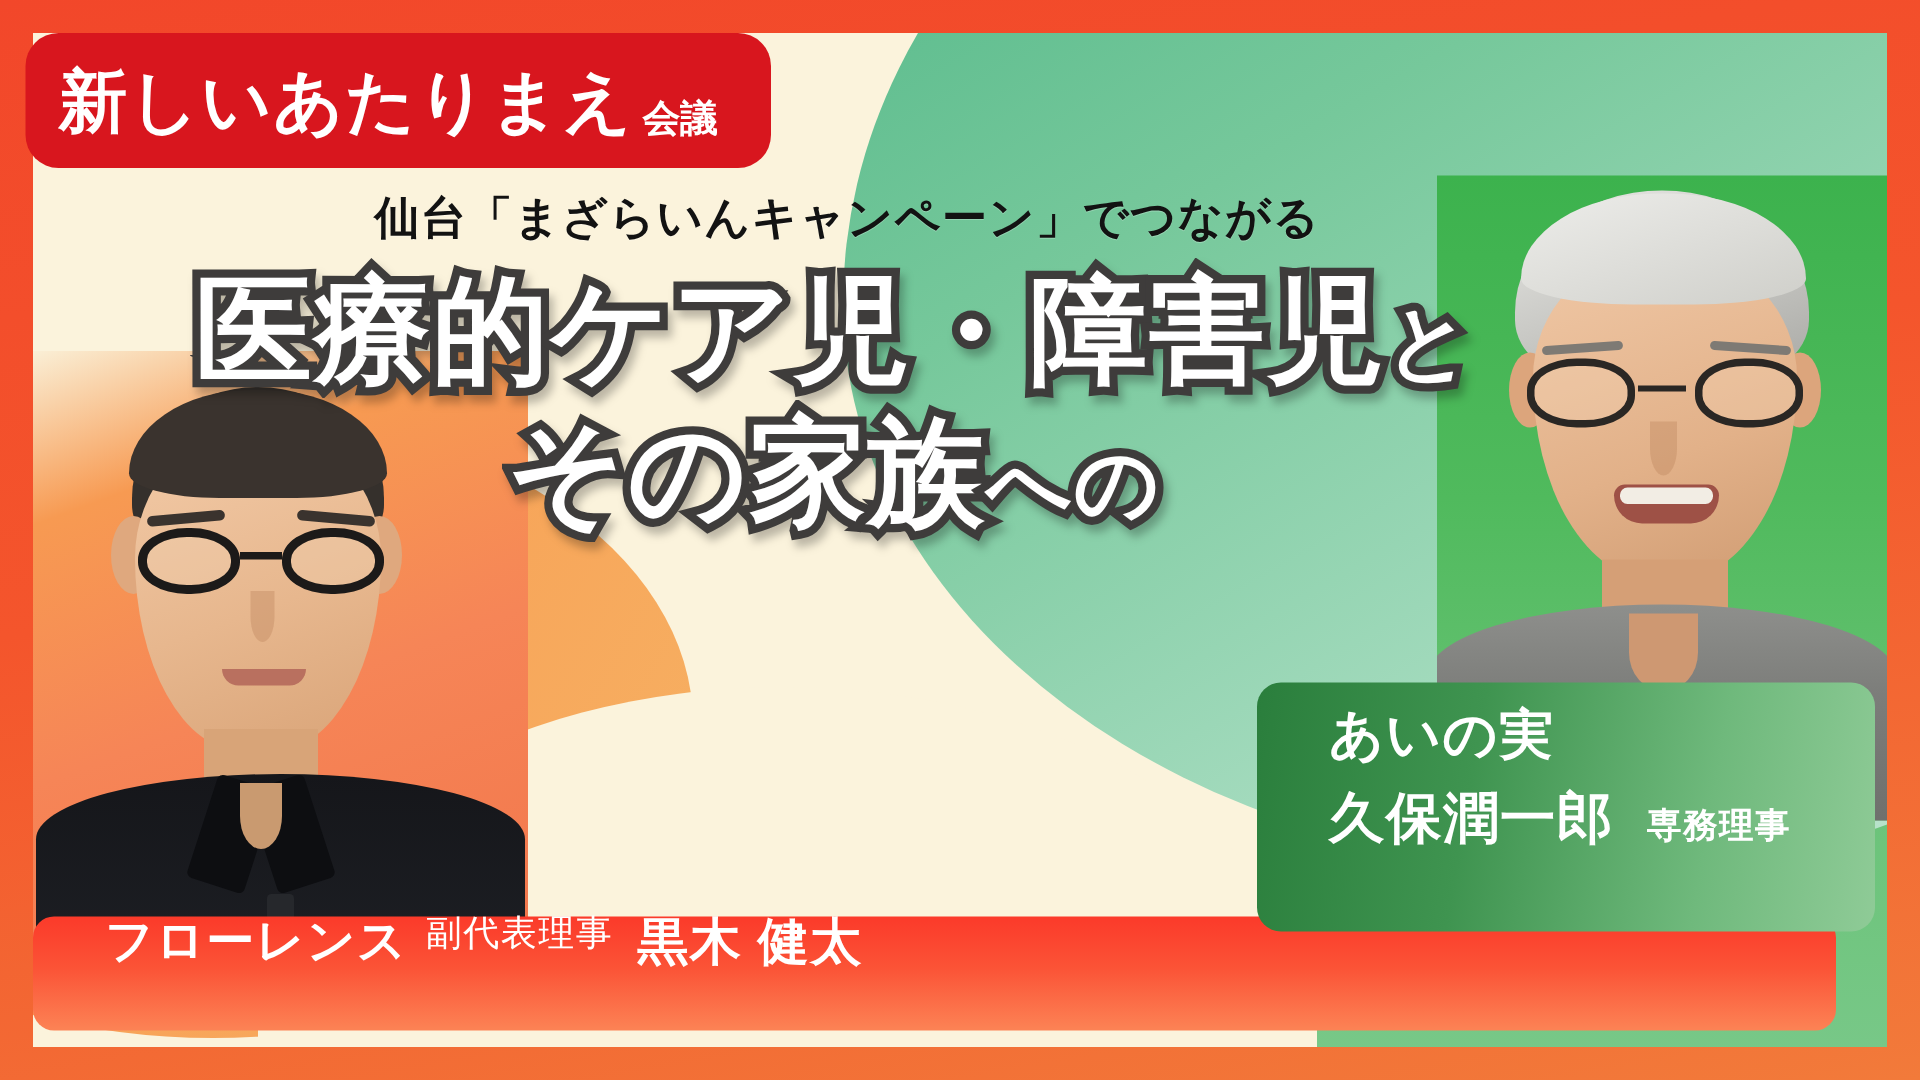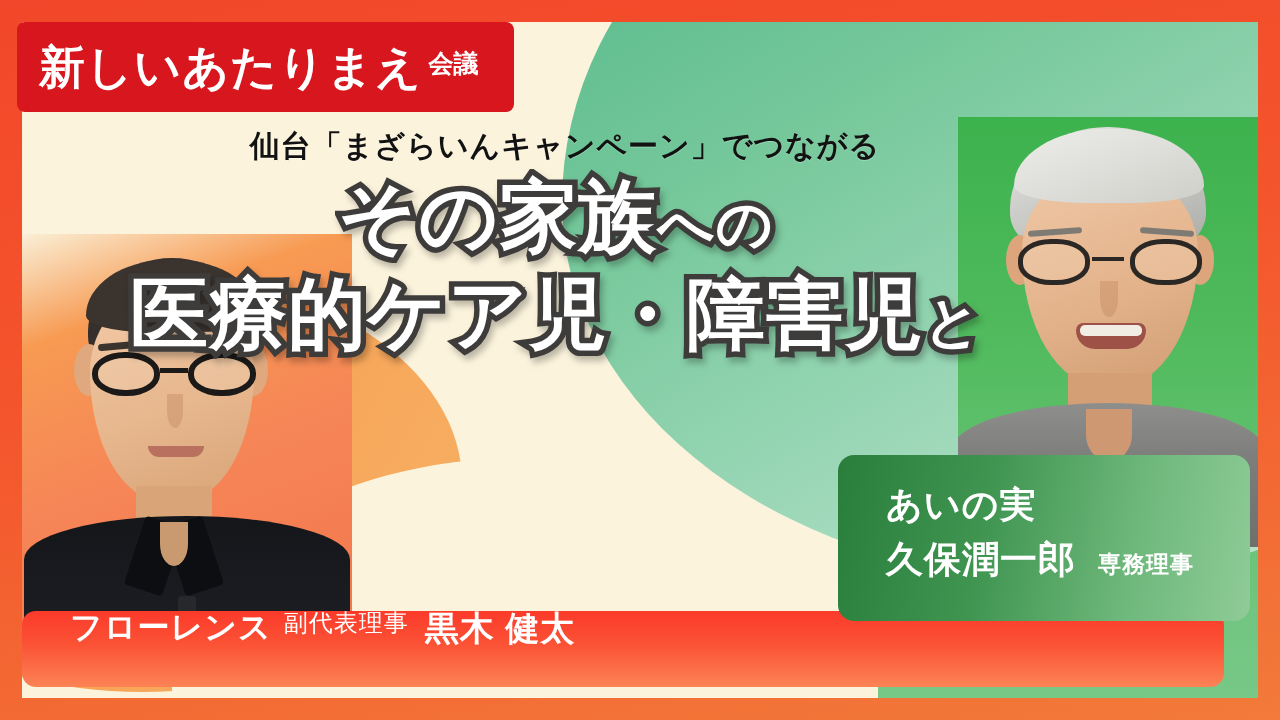--- a/index.html
+++ b/index.html
@@ -191,23 +191,23 @@
   .guest-mic::after {
     content:""; position:absolute; left:5px; bottom:7px;
     width:15px; height:6px; background:#E9E9E9; border-radius:1px;
   }
 
   
   .badge {
     position:absolute; left:17px; top:22px;
     width:497px; height:90px;
     background:#D8161E;
-    border-radius:8px;
+    border-radius:22px;
     display:flex; align-items:center;
-    padding:16px 22px;
+    padding:0 22px;
     z-index:40;
   }
   .badge-main {
     color:#fff; font-weight:900; font-size:46px; letter-spacing:1px;
     line-height:1; white-space:nowrap;
   }
   .badge-sub {
     color:#fff; font-weight:900; font-size:25px; line-height:1;
     margin-left:6px; align-self:flex-end; margin-bottom:20px; white-space:nowrap;
   }
@@ -246,21 +246,21 @@
     padding:13px 0 0 48px;
     z-index:45;
   }
   .guest-label {
     color:transparent; font-weight:900; font-size:25px; line-height:1.05;
     -webkit-text-stroke:2px #FFFFFF;
     letter-spacing:2px;
   }
   .guest-org {
     color:#fff; font-weight:900; font-size:36px; line-height:1.25;
-    margin-top:14px; letter-spacing:1px;
+    margin-top:0; letter-spacing:1px;font-family:Liberation Serif, serif;
   }
   .guest-name-row { display:flex; align-items:flex-end; margin-top:12px; }
   .guest-name {
     color:#fff; font-weight:900; font-size:37px; line-height:1.15; letter-spacing:1px;
   }
   .guest-role {
     color:#fff; font-weight:900; font-size:23px; line-height:1;
     margin-left:22px; margin-bottom:6px; letter-spacing:1px;
   }
 
@@ -346,22 +346,22 @@
 
   </div>
 
   <div class="badge">
     <span class="badge-main">新しいあたりまえ</span>
     <span class="badge-sub">会議</span>
   </div>
 
   <div class="headline">
     <div class="subtitle">仙台「まざらいんキャンペーン」でつながる</div>
+    <div class="title-line l1"><span>医療的ケア児・障害児</span><span class="small">と</span></div>
     <div class="title-line l2"><span>その家族</span><span class="small">への</span></div>
-    <div class="title-line l1"><span>医療的ケア児・障害児</span><span class="small">と</span></div>
   </div>
 
   <div class="guest-card">
     <div class="guest-org">あいの実</div>
     <div class="guest-name-row">
       <div class="guest-name">久保潤一郎</div>
       <div class="guest-role">専務理事</div>
     </div>
   </div>
 

